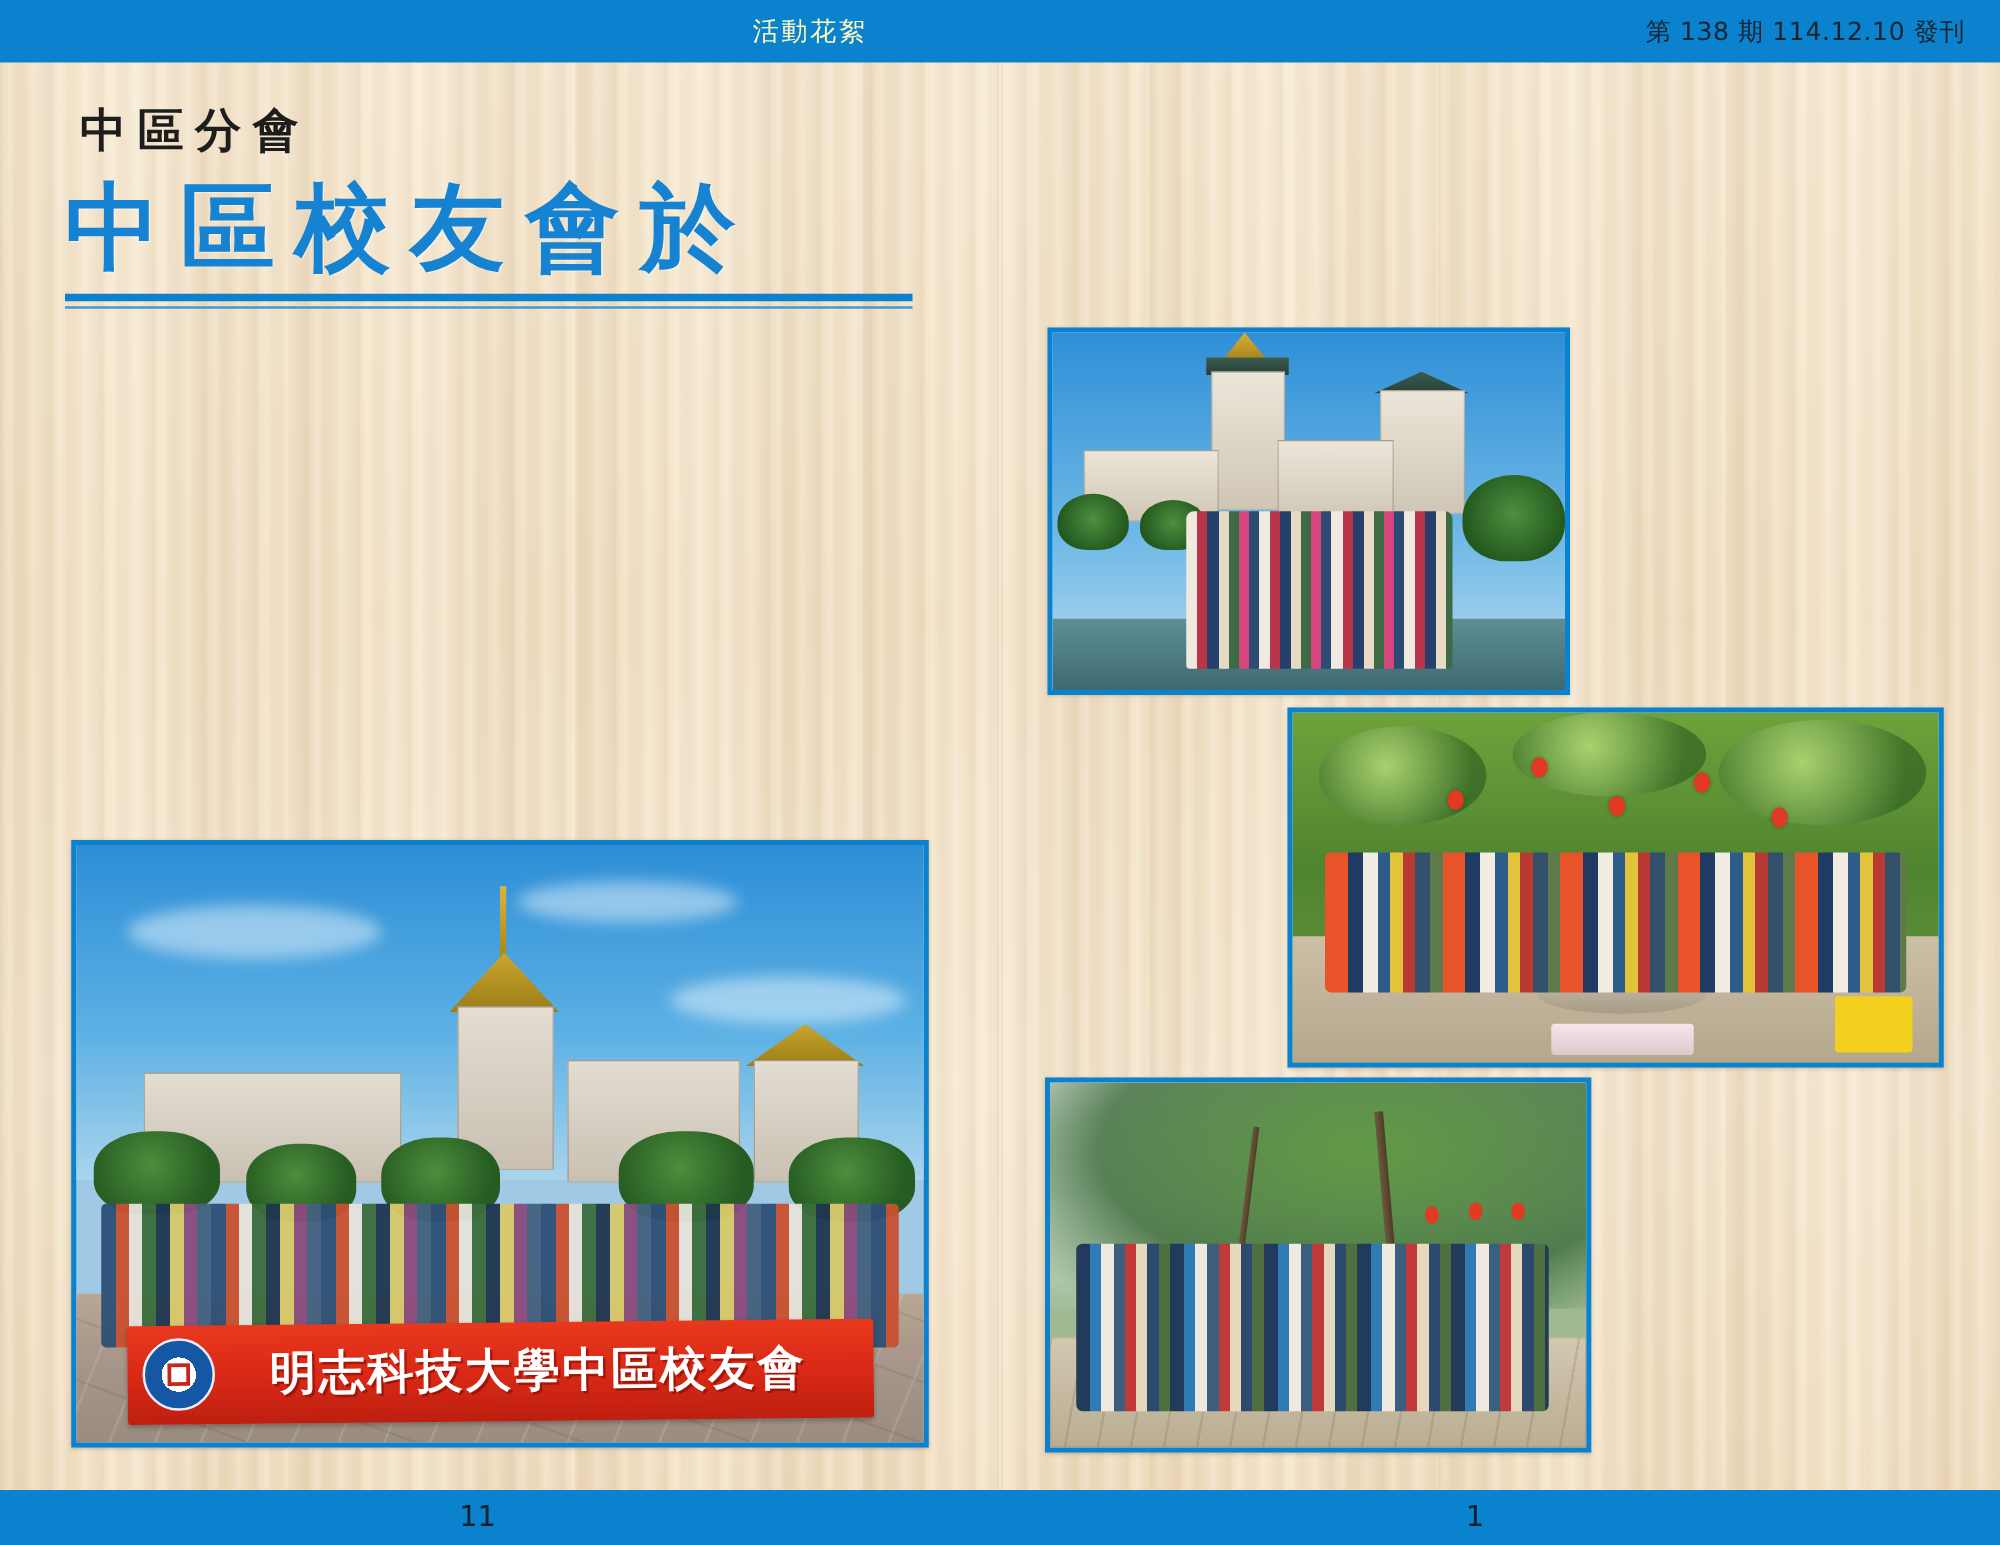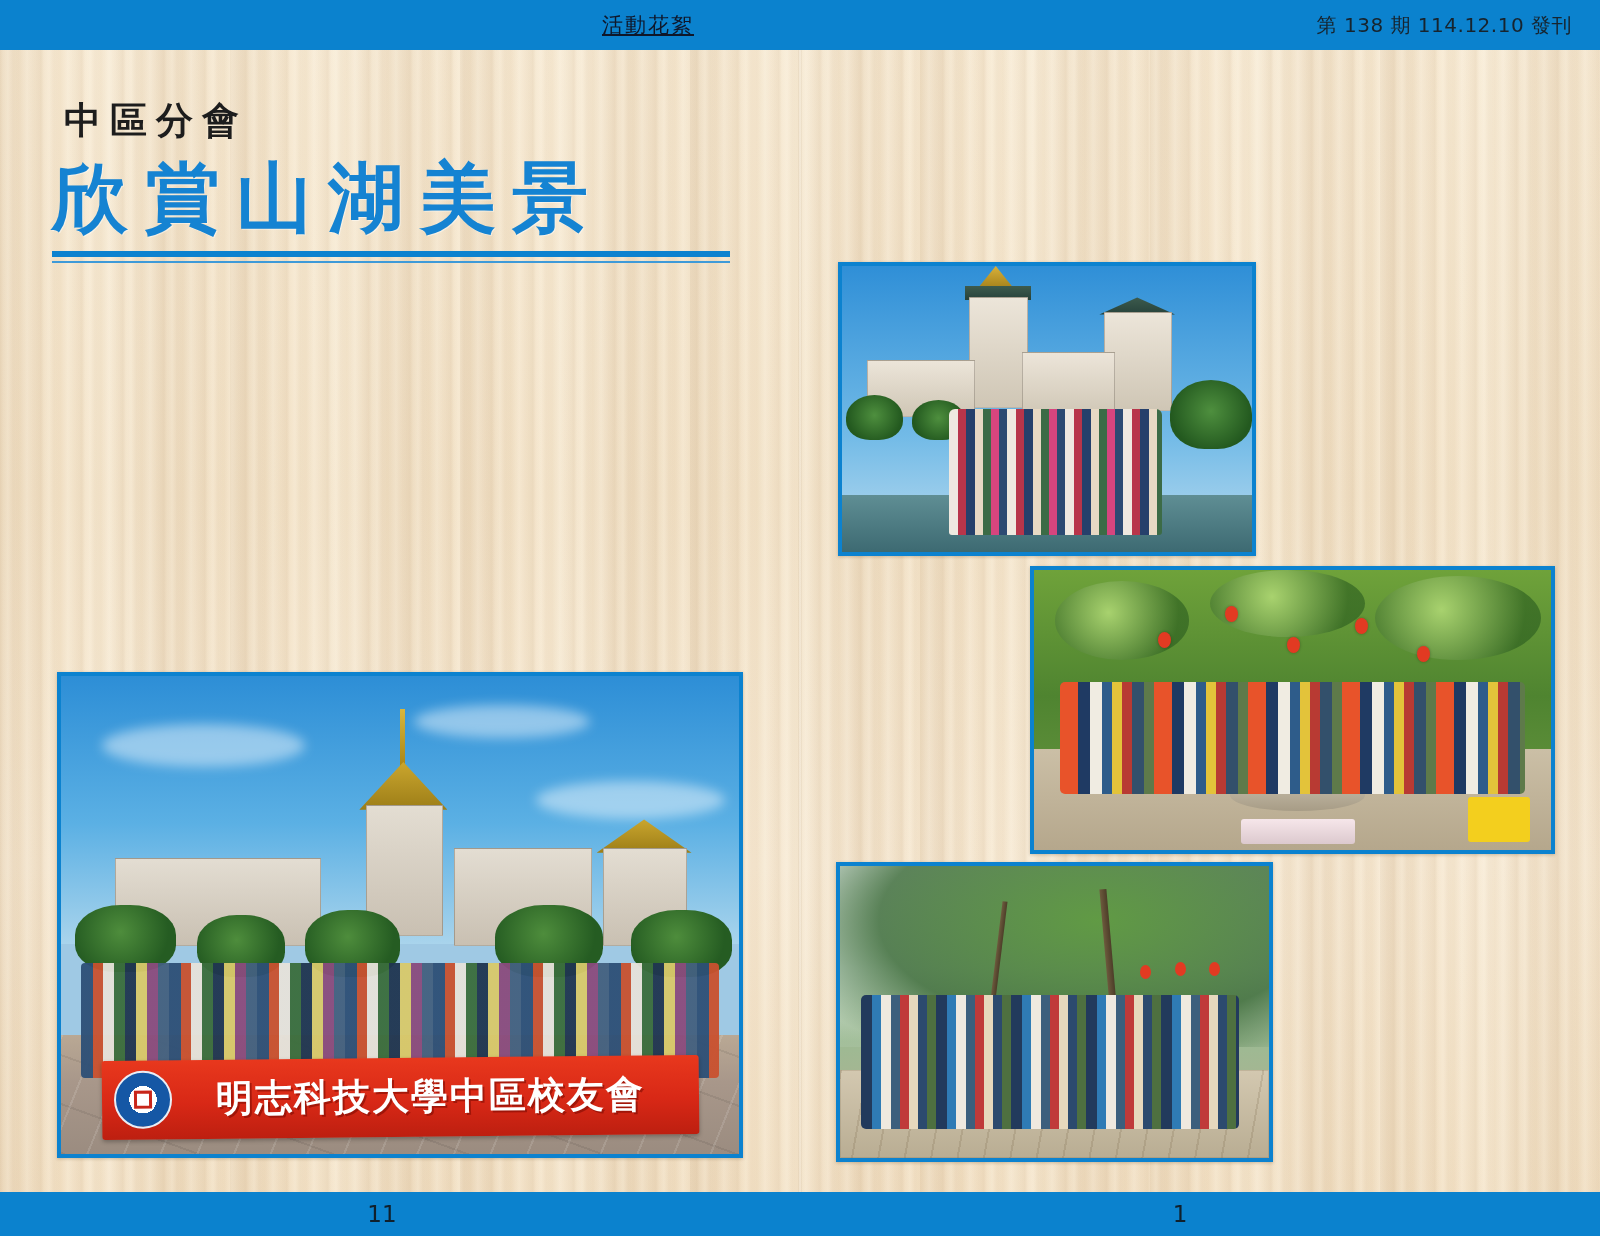--- a/index.html
+++ b/index.html
@@ -51,25 +51,24 @@
   .band.bottom { bottom: 0; height: 44px; }
 
   .band-center-title {
     position: absolute;
     left: 0;
     top: 0;
     width: 1296px;
     height: 50px;
     line-height: 50px;
     text-align: center;
-    color: #0f172a;
+    color: #fef9c3;
     font-size: 21px;
     letter-spacing: 2px;
     font-family: "DejaVu Sans", "Liberation Sans", sans-serif;
-    text-decoration: underline;
   }
   .band-issue {
     position: absolute;
     right: 28px;
     top: 0;
     height: 50px;
     line-height: 50px;
     color: #17242e;
     font-size: 20px;
     letter-spacing: 0.5px;
@@ -100,21 +99,20 @@
     background: linear-gradient(90deg, rgba(150,115,70,0.12), rgba(255,255,255,0.25), rgba(150,115,70,0.12));
     z-index: 2;
   }
 
   
   .left-col {
     position: absolute;
     left: 0; top: 50px;
     width: 800px; height: 1142px;
     z-index: 5;
-    margin-top: 16px;
   }
 
   .kicker {
     position: absolute;
     left: 64px;
     top: 30px;
     font-size: 37px;
     letter-spacing: 9px;
     color: #1d1d1d;
     font-family: "DejaVu Serif", "Liberation Serif", serif;
@@ -317,21 +315,21 @@
     <div class="band-center-title">活動花絮</div>
     <div class="band-issue">第 138 期 114.12.10 發刊</div>
   </div>
 
   <div class="gutter"></div>
 
   <div class="left-col">
 
     <div class="kicker">中區分會</div>
 
-    <div class="headline">欣賞山湖美景</div>
+    <div class="headline">中區校友會於</div>
 
     <div class="rule-wrap">
       <div class="rule-thick"></div>
       <div class="rule-gap"></div>
       <div class="rule-thin"></div>
     </div>
 
     <div class="body-text">
     </div>
   </div>

